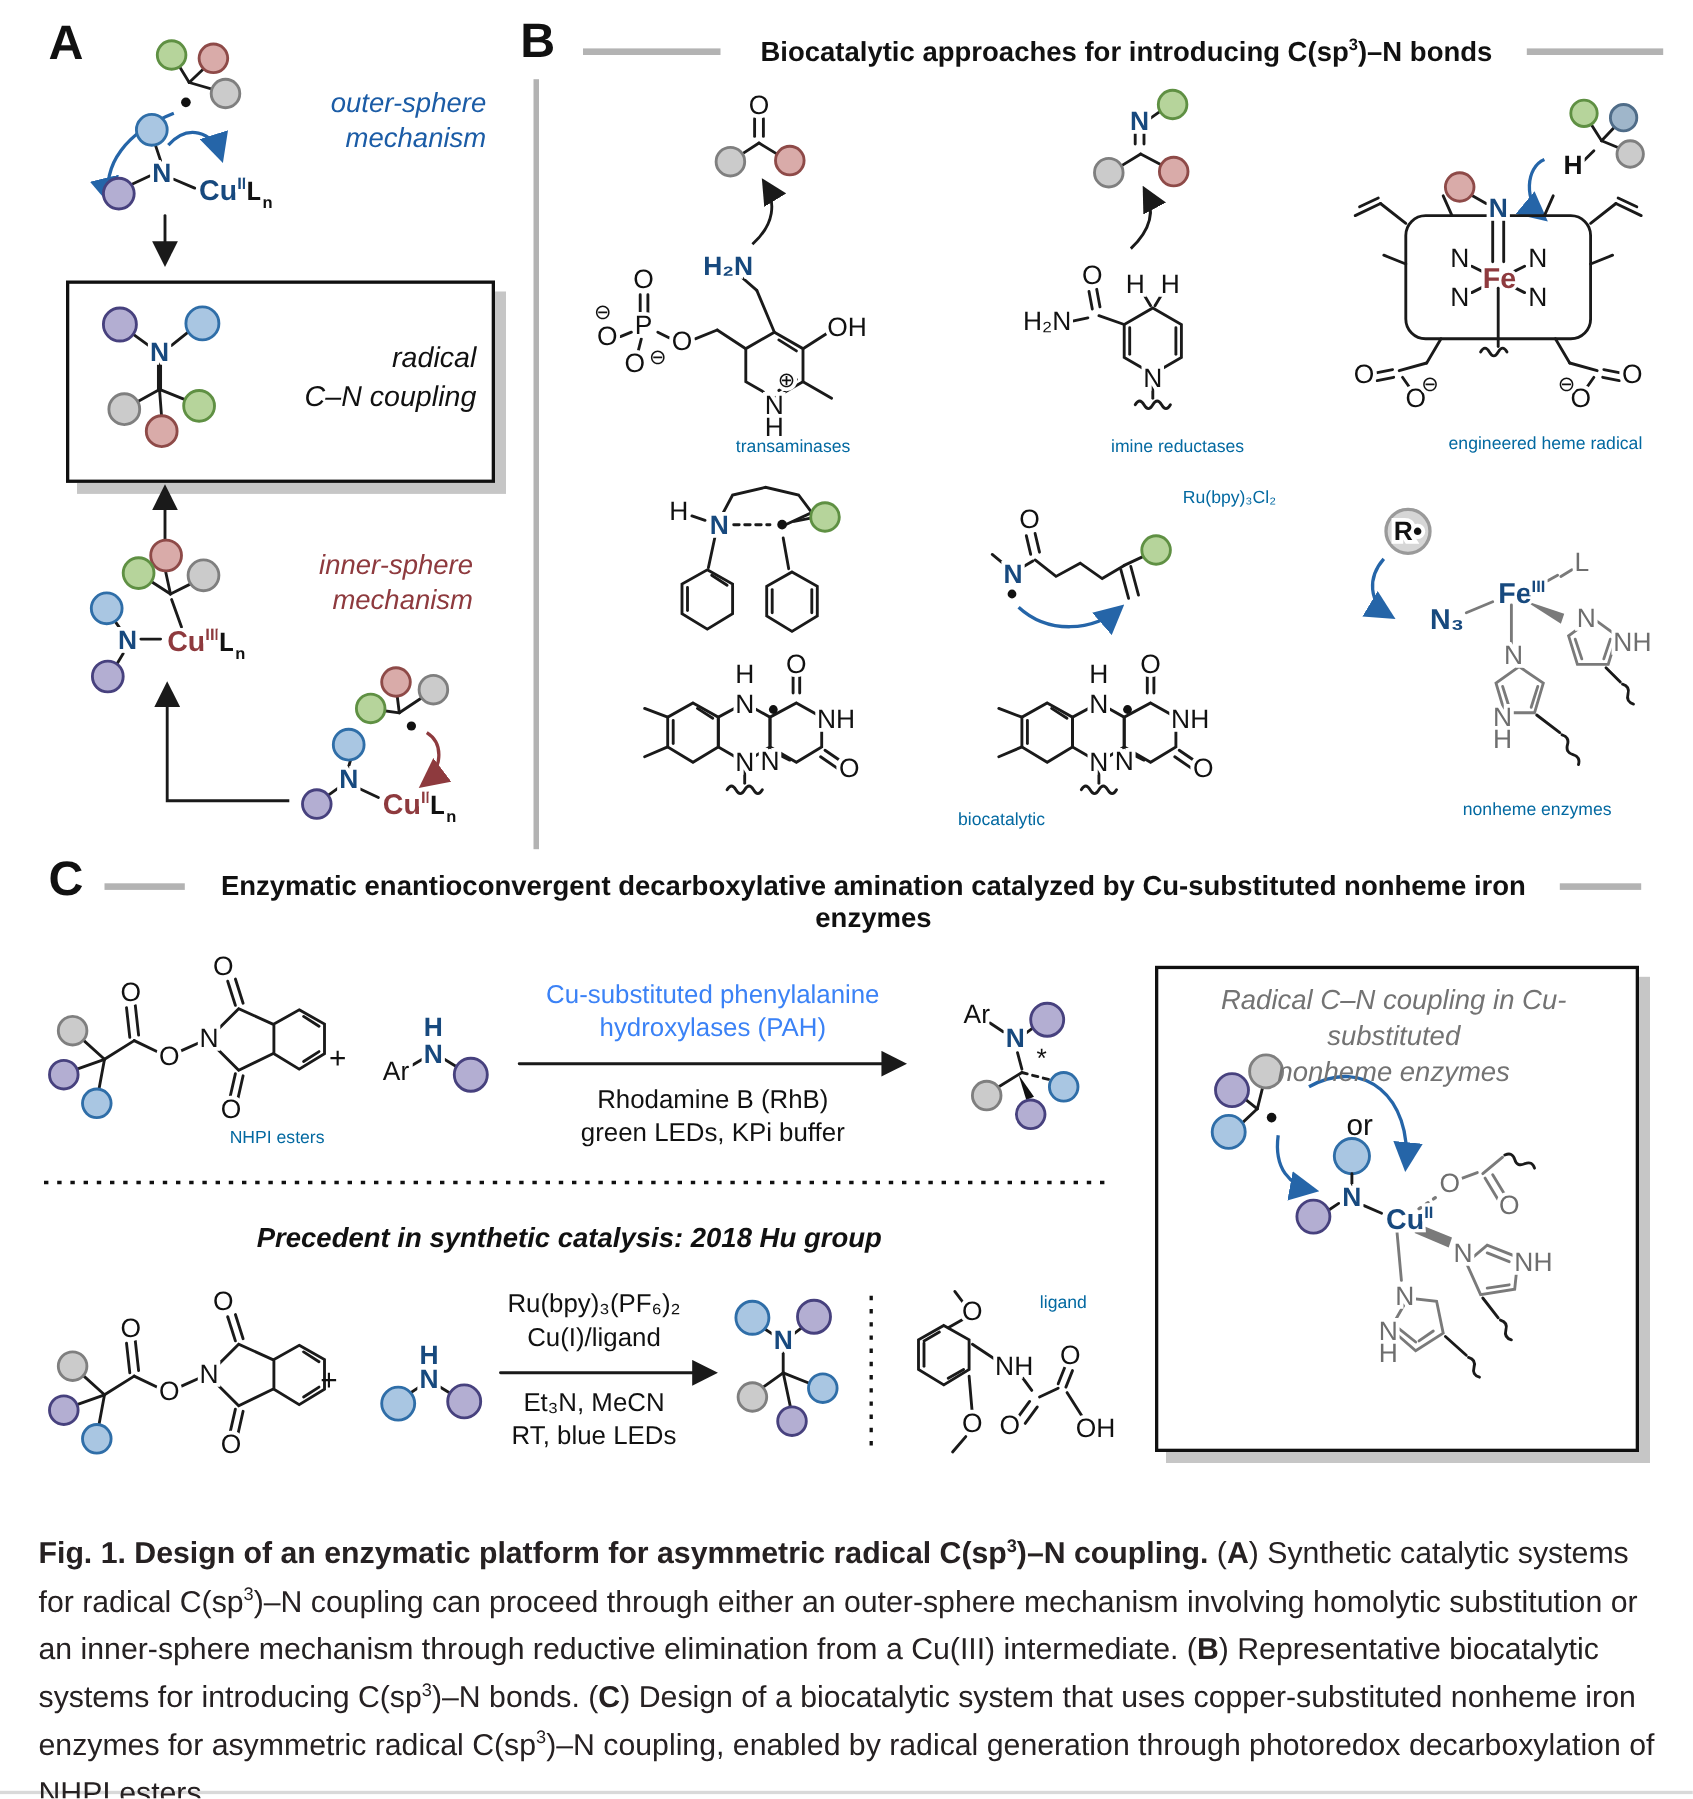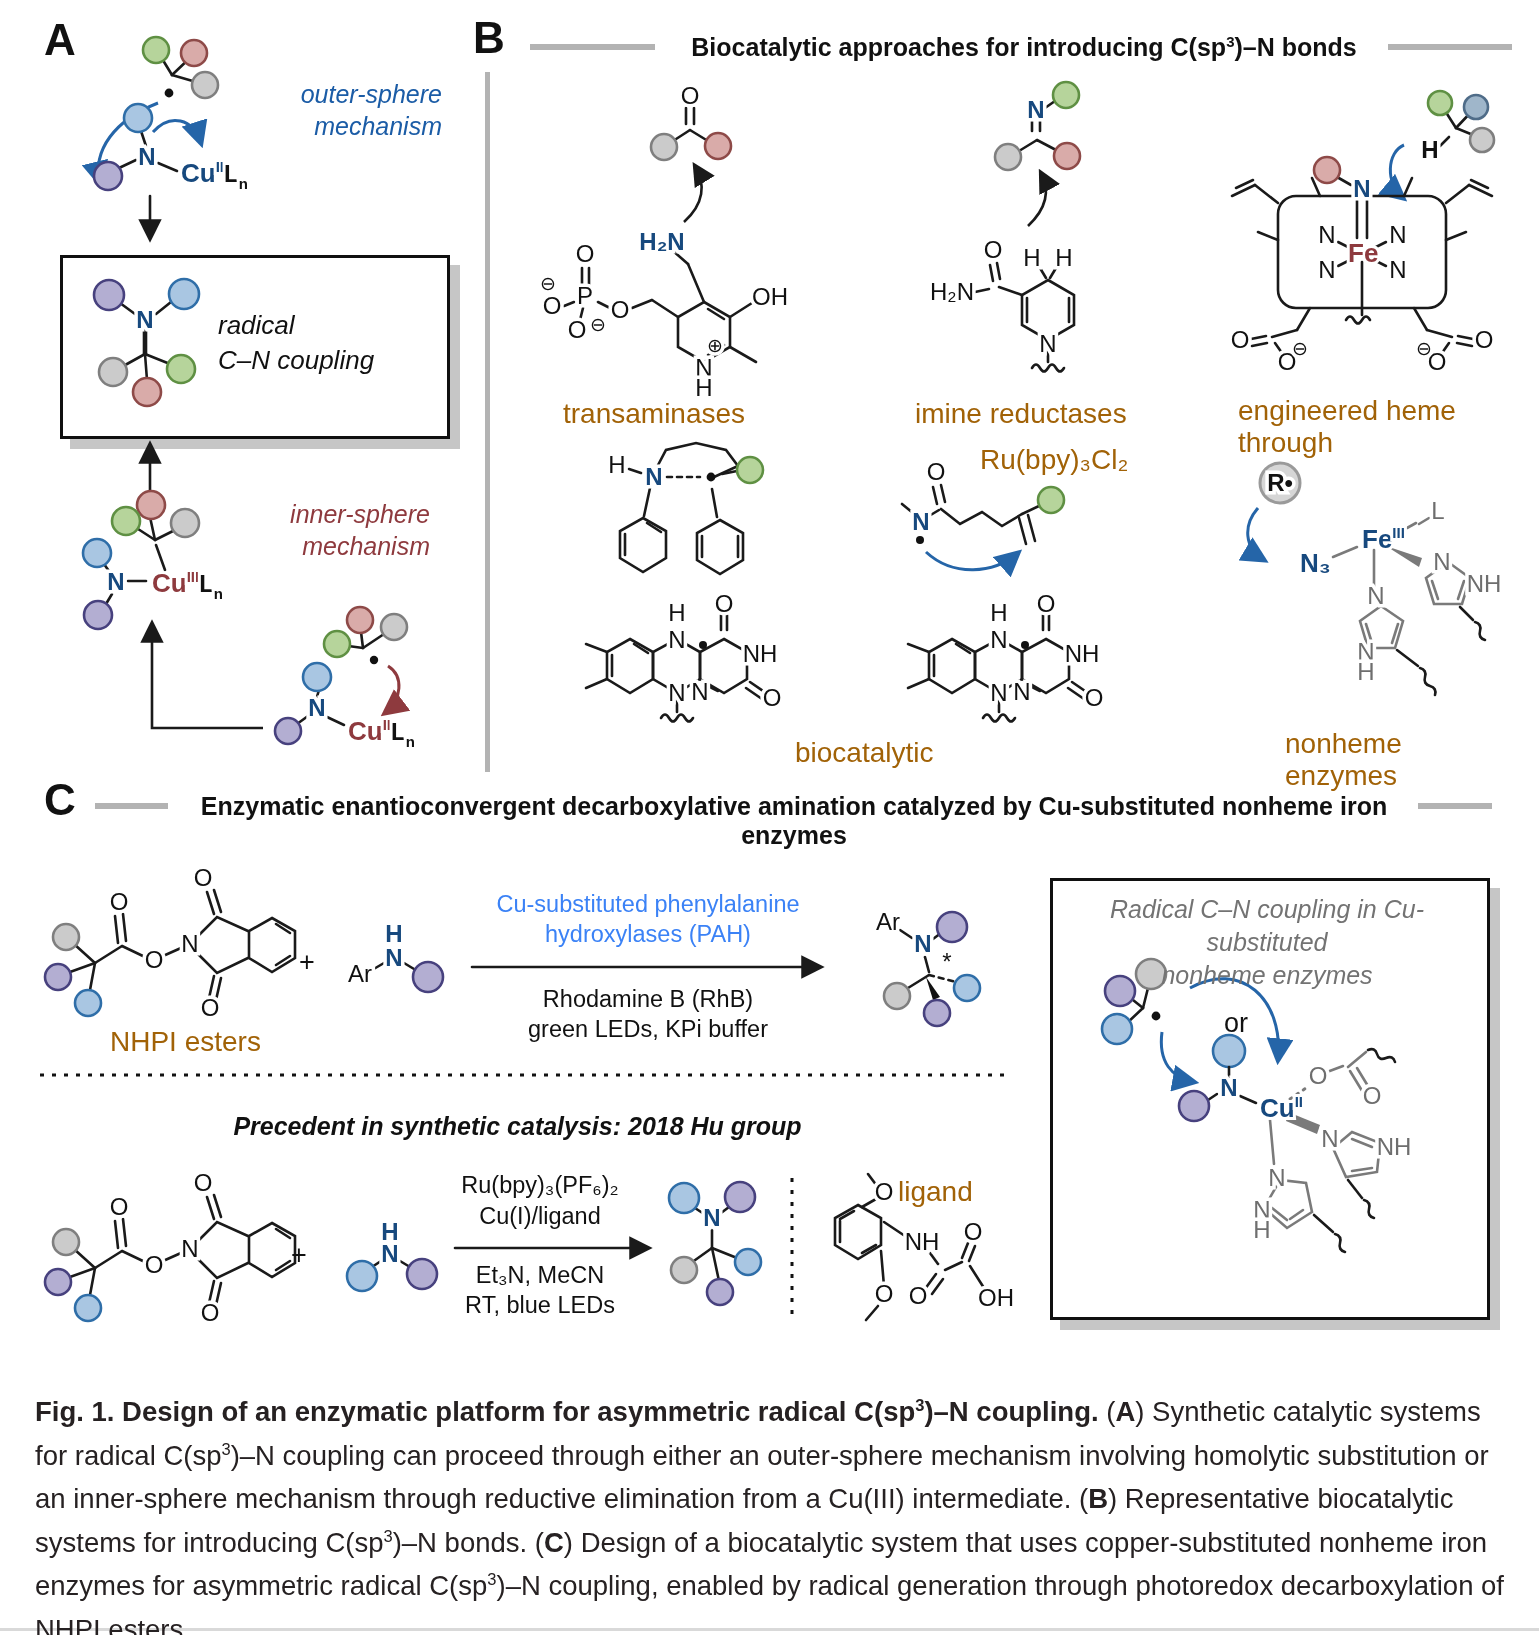--- a/index.html
+++ b/index.html
@@ -7,25 +7,25 @@
   .abs{position:absolute}
   .z1{z-index:1}.z3{z-index:3}
   svg.layer{position:absolute;left:0;top:0;z-index:2;pointer-events:none}
   .panel-letter{font-size:44px;font-weight:bold;color:#111;line-height:44px}
   .hline{background:#b3b3b3;height:6px}
   .vline{background:#b3b3b3;width:5px}
   .sec-title{font-weight:bold;font-size:25px;text-align:center;color:#111}
   .mech{font-style:italic;font-size:25px;text-align:right;line-height:32px;white-space:pre-line}
   .blue{color:#1b5ca6}
   .maroon{color:#8e3a3e}
-  .struct-label{font-size:28px;text-align:left;color:#a16207}
+  .struct-label{font-size:16px;text-align:right;color:#0369a1}
   .cond{font-size:23.5px;text-align:center;color:#111;line-height:30px;white-space:pre-line}
   .cond-blue{color:#3b82f6}
   .box1{border:3px solid #101010;background:#fff;box-shadow:10px 10px 0 #c6c6c6}
-  .coupling-text{font-style:italic;font-size:26px;text-align:left;line-height:35px;white-space:pre-line;color:#111}
+  .coupling-text{font-style:italic;font-size:26px;text-align:right;line-height:35px;white-space:pre-line;color:#111}
   .inset-title{color:#737373;font-style:italic;font-size:25px;text-align:center;line-height:33px;white-space:pre-line}
   .precedent{font-weight:bold;font-style:italic;font-size:25px;text-align:center;color:#111}
   .plus{font-size:27px;color:#111}
   .caption{font-size:27.5px;line-height:43.5px;color:#262122}
   .caption b{font-weight:bold}
   .caption sup,.sec-title sup{font-size:60%;vertical-align:super;line-height:0}
   .botrule{background:#d9d9d9;height:3px}
   
   svg text{font-family:"Liberation Sans",sans-serif}
   .b{stroke:#1a1a1a;stroke-width:2.6;fill:none;stroke-linecap:round}
@@ -63,21 +63,21 @@
 mechanism</div>
 
   <div class="abs z3 panel-letter" style="left:473px;top:16px">B</div>
   <div class="abs z1 hline" style="left:530px;top:44px;width:125px"></div>
   <div class="abs z1 hline" style="left:1388px;top:44px;width:124px"></div>
   <div class="abs z3 sec-title" style="left:660px;top:33px;width:728px"><span>Biocatalytic approaches for introducing C(sp</span><sup>3</sup><span>)–N bonds</span></div>
   <div class="abs z1 vline" style="left:485px;top:72px;height:700px"></div>
 
   <div class="abs z3 struct-label" style="left:563px;top:398px;width:210px">transaminases</div>
   <div class="abs z3 struct-label" style="left:915px;top:398px;width:216px">imine reductases</div>
-  <div class="abs z3 struct-label" style="left:1238px;top:395px;width:255px">engineered heme through</div>
+  <div class="abs z3 struct-label" style="left:1238px;top:395px;width:255px">engineered heme radical</div>
   <div class="abs z3 struct-label" style="left:795px;top:737px;width:155px">biocatalytic</div>
   <div class="abs z3 struct-label" style="left:1285px;top:728px;width:180px">nonheme enzymes</div>
   <div class="abs z3 struct-label" style="left:980px;top:444px;width:180px">Ru(bpy)₃Cl₂</div>
 
   <div class="abs z3 panel-letter" style="left:44px;top:778px">C</div>
   <div class="abs z1 hline" style="left:95px;top:803px;width:73px"></div>
   <div class="abs z1 hline" style="left:1418px;top:803px;width:74px"></div>
   <div class="abs z3 sec-title" style="left:172px;top:792px;width:1244px">Enzymatic enantioconvergent decarboxylative amination catalyzed by Cu-substituted nonheme iron enzymes</div>
 
   <div class="abs z3 struct-label" style="left:110px;top:1026px;width:185px">NHPI esters</div>

